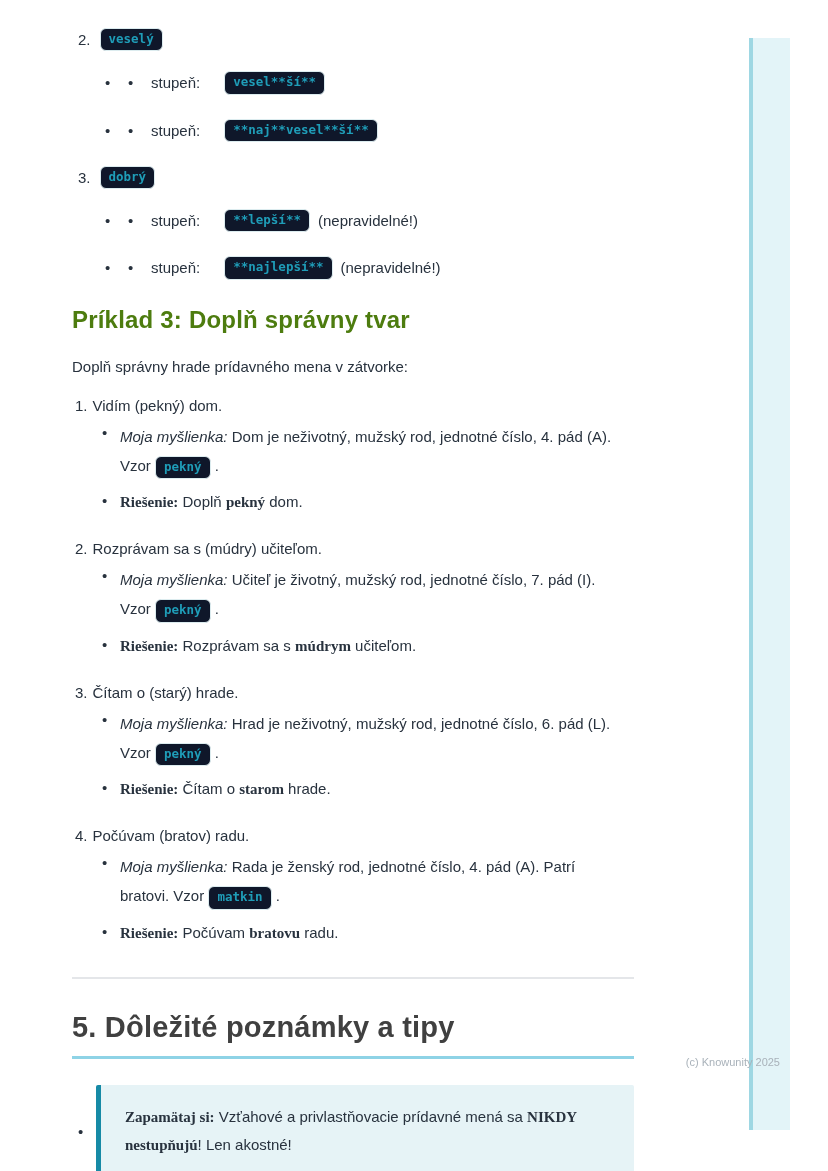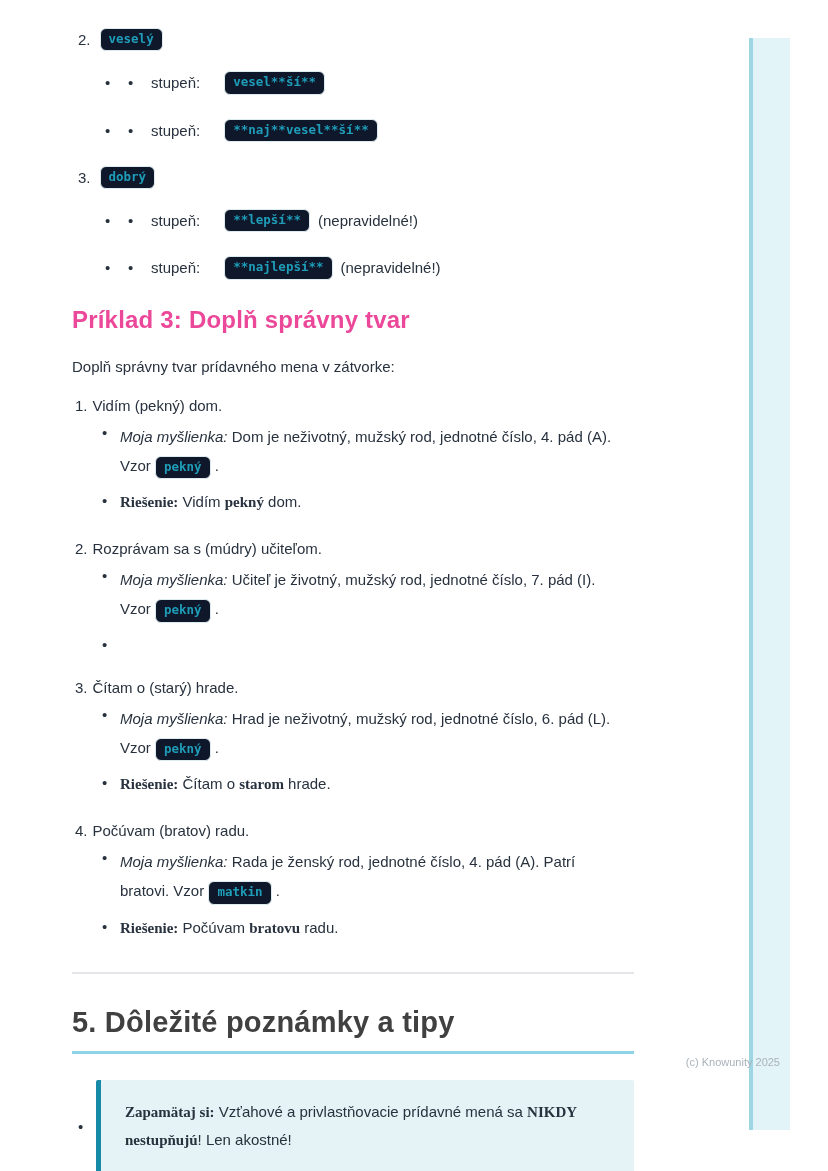--- a/index.html
+++ b/index.html
@@ -59,21 +59,21 @@
     margin-bottom: 24px;
   }
   .grade-row .bullet { width: 23px; }
   .bullet { color: #28323e; font-size: 15px; flex: none; }
   .g-label { margin-right: 24px; }
   .g-suffix { margin-left: 8px; }
   .g-suffix:empty { margin-left: 0; }
 
   
   .h2-heading {
-    color: #ec4899;
+    color: #4d7c0f;
     font-size: 24px;
     font-weight: bold;
     letter-spacing: 0.2px;
     margin: 26px 0 24px 0;
   }
   .intro-p { margin-bottom: 22px; }
 
   
   .exercise-list { list-style: none; }
   .ex-item { margin-bottom: 26px; padding-left: 3px; }
@@ -171,42 +171,42 @@
           <span class="bullet">•</span>
           <span class="bullet">•</span>
           <span class="g-label">stupeň:</span>
           <code class="badge">**najlepší**</code>
           <span class="g-suffix">(nepravidelné!)</span>
         </div>
       </li>
     </ol>
 
     <h2 class="h2-heading">Príklad 3: Doplň správny tvar</h2>
-    <p class="intro-p">Doplň správny tvar prídavného mena v zátvorke:</p>
+    <p class="intro-p">Doplň správny hrade prídavného mena v zátvorke:</p>
 
     <ol class="exercise-list">
 
       <li class="ex-item">
         <div class="ex-sentence">
           <span class="ex-num">1.</span><span>Vidím (pekný) dom.</span>
         </div>
         <div class="sub thought">
           <span class="bullet">•</span>
           <div class="sub-text">
             <em>Moja myšlienka:</em>
             <span>Dom je neživotný, mužský rod, jednotné číslo, 4. pád (A). Vzor</span>
             <code class="badge">pekný</code>
             <span>.</span>
           </div>
         </div>
         <div class="sub solution">
           <span class="bullet">•</span>
           <div class="sub-text">
             <strong>Riešenie:</strong>
-            <span>Vidím</span>
+            <span>Doplň</span>
             <strong>pekný</strong>
             <span>dom.</span>
           </div>
         </div>
       </li>
 
       <li class="ex-item">
         <div class="ex-sentence">
           <span class="ex-num">2.</span><span>Rozprávam sa s (múdry) učiteľom.</span>
         </div>
@@ -214,20 +214,26 @@
           <span class="bullet">•</span>
           <div class="sub-text">
             <em>Moja myšlienka:</em>
             <span>Učiteľ je životný, mužský rod, jednotné číslo, 7. pád (I). Vzor</span>
             <code class="badge">pekný</code>
             <span>.</span>
           </div>
         </div>
         <div class="sub solution">
           <span class="bullet">•</span>
+          <div class="sub-text">
+            <strong>Riešenie:</strong>
+            <span>Rozprávam sa s</span>
+            <strong>múdrym</strong>
+            <span>učiteľom.</span>
+          </div>
         </div>
       </li>
 
       <li class="ex-item">
         <div class="ex-sentence">
           <span class="ex-num">3.</span><span>Čítam o (starý) hrade.</span>
         </div>
         <div class="sub thought">
           <span class="bullet">•</span>
           <div class="sub-text">

